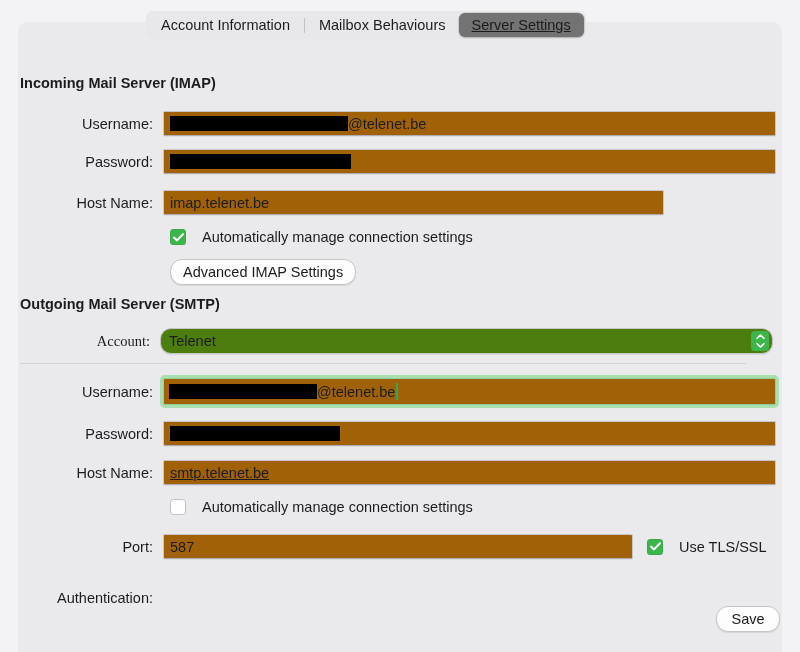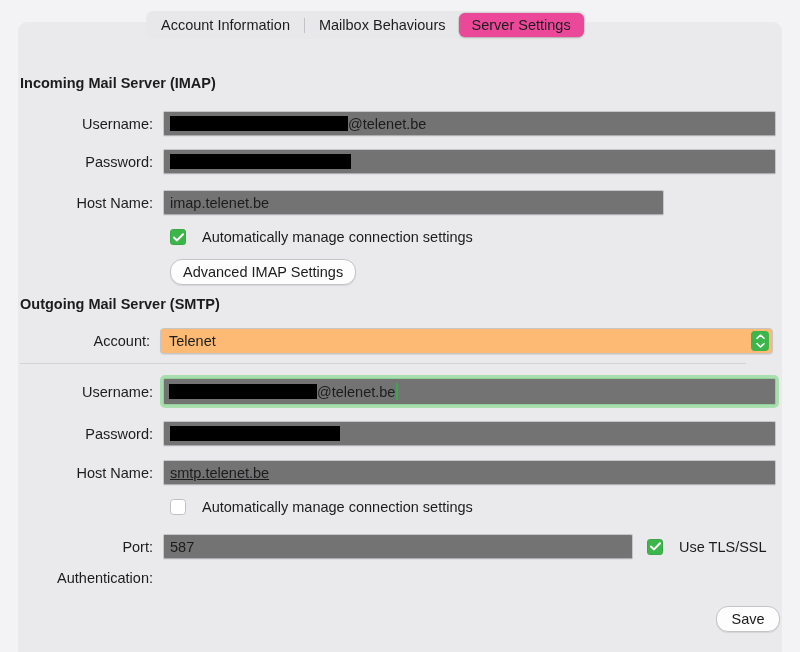--- a/index.html
+++ b/index.html
@@ -33,22 +33,23 @@
     display: flex;
     align-items: center;
     justify-content: center;
     font-size: 14.5px;
     color: #1c1c1e;
     border-radius: 6px;
     white-space: nowrap;
     cursor: default;
   }
   .tab.selected {
-    background: #ec4899;
+    background: #737373;
     box-shadow: 0 0 0 0.5px rgba(0,0,0,.16), 0 1px 2px rgba(0,0,0,.18);
+    text-decoration: underline;
   }
   .tabsep {
     width: 1px;
     height: 15px;
     background: #c2c2c6;
     margin: 0 1px;
   }
 
   
   .panel {
@@ -82,21 +83,21 @@
     left: 20px;
     font-weight: bold;
     font-size: 14.5px;
     color: #1c1c1e;
     white-space: nowrap;
   }
 
   
   .field {
     height: 25px;
-    background: #737373;
+    background: #a16207;
     border: 0.5px solid #c6c6c9;
     border-bottom-color: #aeaeb2;
     border-radius: 2px;
     display: flex;
     align-items: center;
     padding: 0 6px;
     font-size: 14.5px;
     position: relative;
     box-shadow: 0 1px 0 rgba(0,0,0,.05);
   }
@@ -116,23 +117,23 @@
     width: 1.5px;
     height: 17px;
     background: #34a853;
     display: inline-block;
     margin-left: 1px;
   }
 
   
   .popup {
     height: 26px;
-    background: #fdba74;
+    background: #4d7c0f;
     border: 0.5px solid #c6c6c9;
-    border-radius: 4px;
+    border-radius: 11px;
     display: flex;
     align-items: center;
     padding: 0 8px;
     font-size: 14.5px;
     position: relative;
     box-shadow: 0 1px 1px rgba(0,0,0,.08);
   }
   .stepper {
     position: absolute;
     right: 3px;
@@ -251,21 +252,21 @@
 
 <div class="row" style="top:259px; left:170px;">
   <div class="btn">
     <span>Advanced IMAP Settings</span>
   </div>
 </div>
 
 <div class="section-title" style="top:296px;">Outgoing Mail Server (SMTP)</div>
 
 <div class="row" style="top:328px; width:800px;">
-  <div class="lbl" style="width:160px;">Account:</div>
+  <div class="lbl" style="width:160px;font-family:Liberation Serif, serif;">Account:</div>
   <div class="popup" style="width:613px;">
     <span>Telenet</span>
     <span class="stepper">
       <svg width="9" height="6" viewBox="0 0 9 6">
         <path d="M1 4.3 L4.5 1 L8 4.3" stroke="#ffffff" stroke-width="1.6" fill="none" stroke-linecap="round" stroke-linejoin="round"></path>
       </svg>
       <svg width="9" height="6" viewBox="0 0 9 6">
         <path d="M1 1.7 L4.5 5 L8 1.7" stroke="#ffffff" stroke-width="1.6" fill="none" stroke-linecap="round" stroke-linejoin="round"></path>
       </svg>
     </span>
@@ -311,21 +312,21 @@
   <div class="checkrow" style="margin-left:14px;">
     <span class="cbox on">
       <svg width="11" height="9" viewBox="0 0 11 9">
         <path d="M1 4.6 L4 7.4 L10 1.2" stroke="#ffffff" stroke-width="2" fill="none" stroke-linecap="round" stroke-linejoin="round"></path>
       </svg>
     </span>
     <span class="cb-label">Use TLS/SSL</span>
   </div>
 </div>
 
-<div class="row" style="top:570px; width:732px;">
+<div class="row" style="top:590px; width:732px;">
   <div class="lbl" style="width:163px;">Authentication:</div>
 </div>
 
 <div class="row" style="top:606px; left:716px;">
   <div class="btn" style="min-width:64px;">
     <span>Save</span>
   </div>
 </div>
 
 </body></html>

